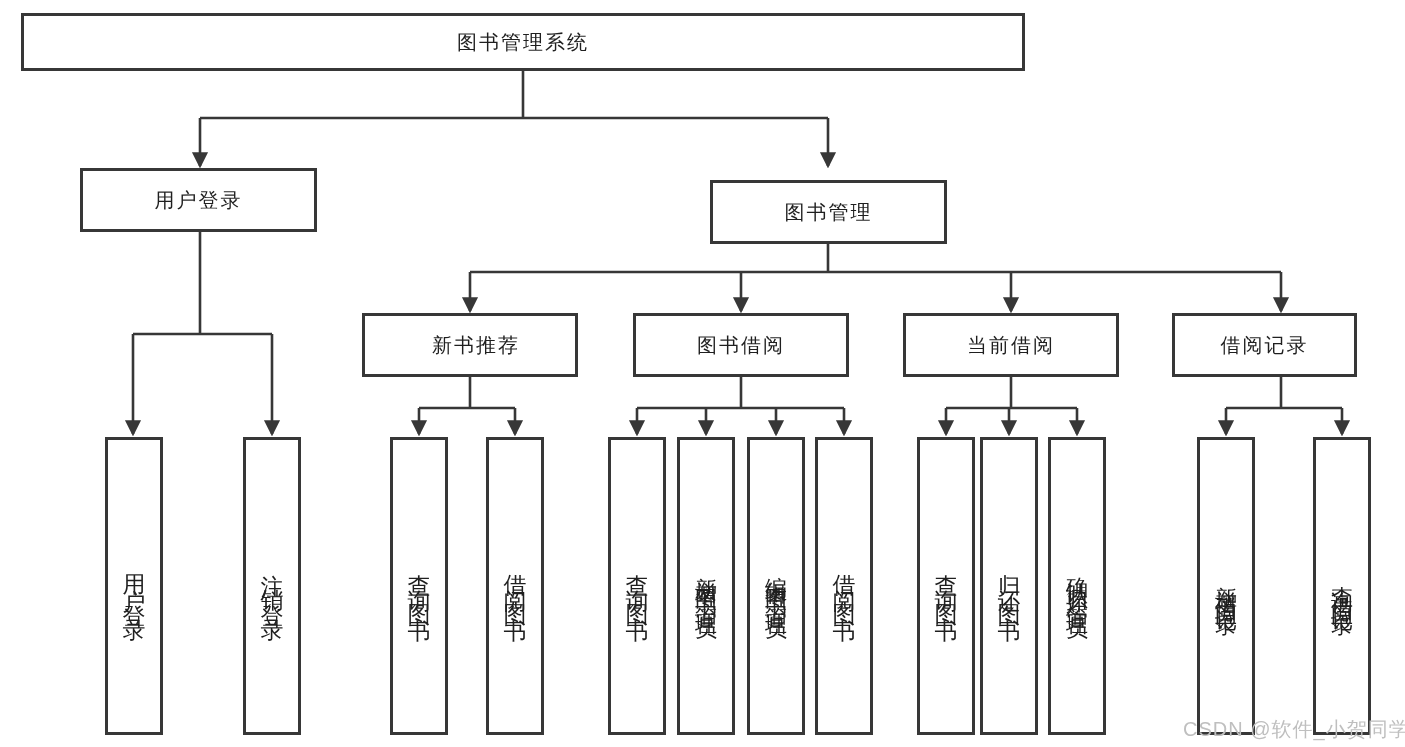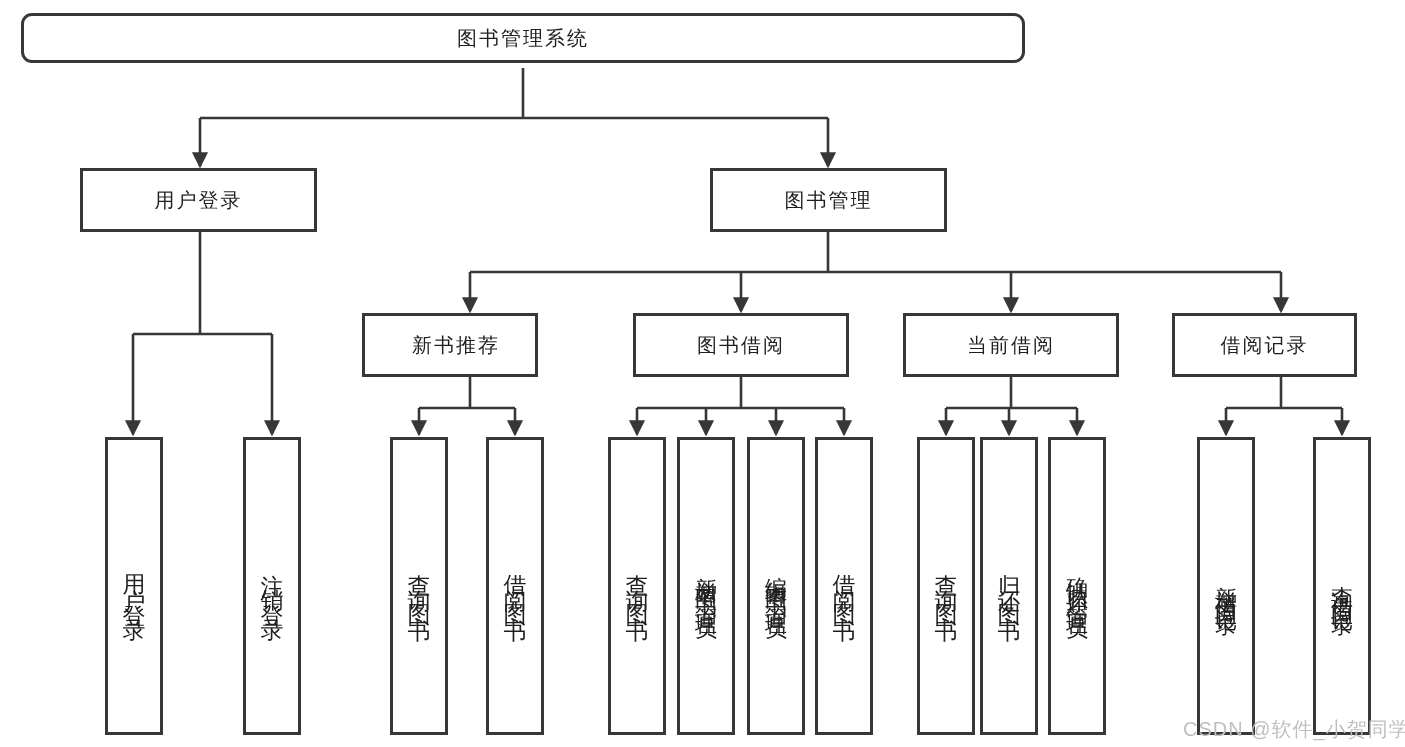--- a/index.html
+++ b/index.html
@@ -68,26 +68,26 @@
       <line x1="946" y1="408" x2="946" y2="434" marker-end="url(#arrow)"></line>
       <line x1="1009" y1="408" x2="1009" y2="434" marker-end="url(#arrow)"></line>
       <line x1="1077" y1="408" x2="1077" y2="434" marker-end="url(#arrow)"></line>
 
       <path d="M1281,377 V408 M1226,408 H1342"></path>
       <line x1="1226" y1="408" x2="1226" y2="434" marker-end="url(#arrow)"></line>
       <line x1="1342" y1="408" x2="1342" y2="434" marker-end="url(#arrow)"></line>
     </g>
   </svg>
 
-  <div class="hnode" style="left:21px;top:13px;width:1004px;height:50px;border-radius:11px;">图书管理系统</div>
+  <div class="hnode" style="left:21px;top:13px;width:1004px;height:58px;">图书管理系统</div>
 
   <div class="hnode" style="left:80px;top:168px;width:237px;height:64px;">用户登录</div>
-  <div class="hnode" style="left:710px;top:168px;width:237px;height:64px;font-family:Liberation Serif, serif;">图书管理</div>
+  <div class="hnode" style="left:710px;top:180px;width:237px;height:64px;font-family:Liberation Serif, serif;">图书管理</div>
 
-  <div class="hnode" style="left:362px;top:313px;width:176px;height:64px;padding-left:12px;">新书推荐</div>
+  <div class="hnode" style="left:362px;top:313px;width:216px;height:64px;padding-left:12px;">新书推荐</div>
   <div class="hnode" style="left:633px;top:313px;width:216px;height:64px;">图书借阅</div>
   <div class="hnode" style="left:903px;top:313px;width:216px;height:64px;">当前借阅</div>
   <div class="hnode" style="left:1172px;top:313px;width:185px;height:64px;">借阅记录</div>
 
   <div class="leaf" style="left:105px;">
     <span>用户登录</span>
   </div>
   <div class="leaf" style="left:243px;">
     <span>注销登录</span>
   </div>

